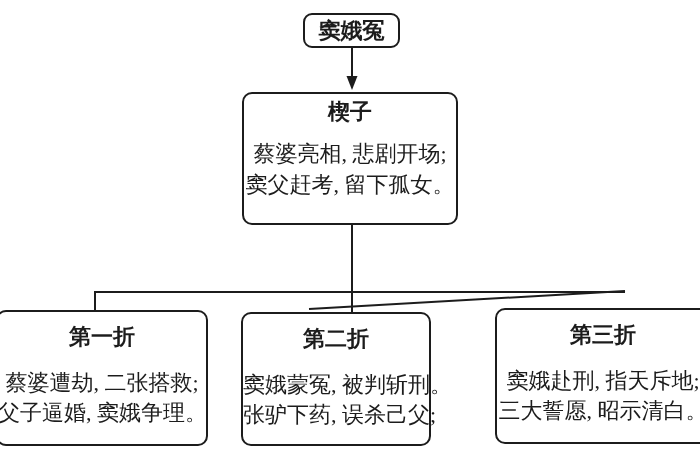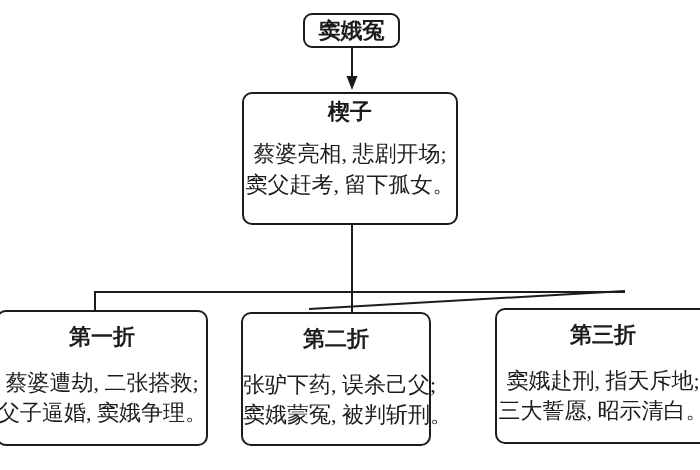--- a/index.html
+++ b/index.html
@@ -121,22 +121,22 @@
     <span class="node-title">第一折</span>
     <span class="node-lines">
       <span class="node-line">蔡婆遭劫, 二张搭救;</span>
       <span class="node-line">父子逼婚, 窦娥争理。</span>
     </span>
   </div>
 
   <div class="node node--act node--act2">
     <span class="node-title">第二折</span>
     <span class="node-lines">
+      <span class="node-line">窦娥蒙冤, 被判斩刑。</span>
       <span class="node-line">张驴下药, 误杀己父;</span>
-      <span class="node-line">窦娥蒙冤, 被判斩刑。</span>
     </span>
   </div>
 
   <div class="node node--act node--act3">
     <span class="node-title">第三折</span>
     <span class="node-lines">
       <span class="node-line">窦娥赴刑, 指天斥地;</span>
       <span class="node-line">三大誓愿, 昭示清白。</span>
     </span>
   </div>

